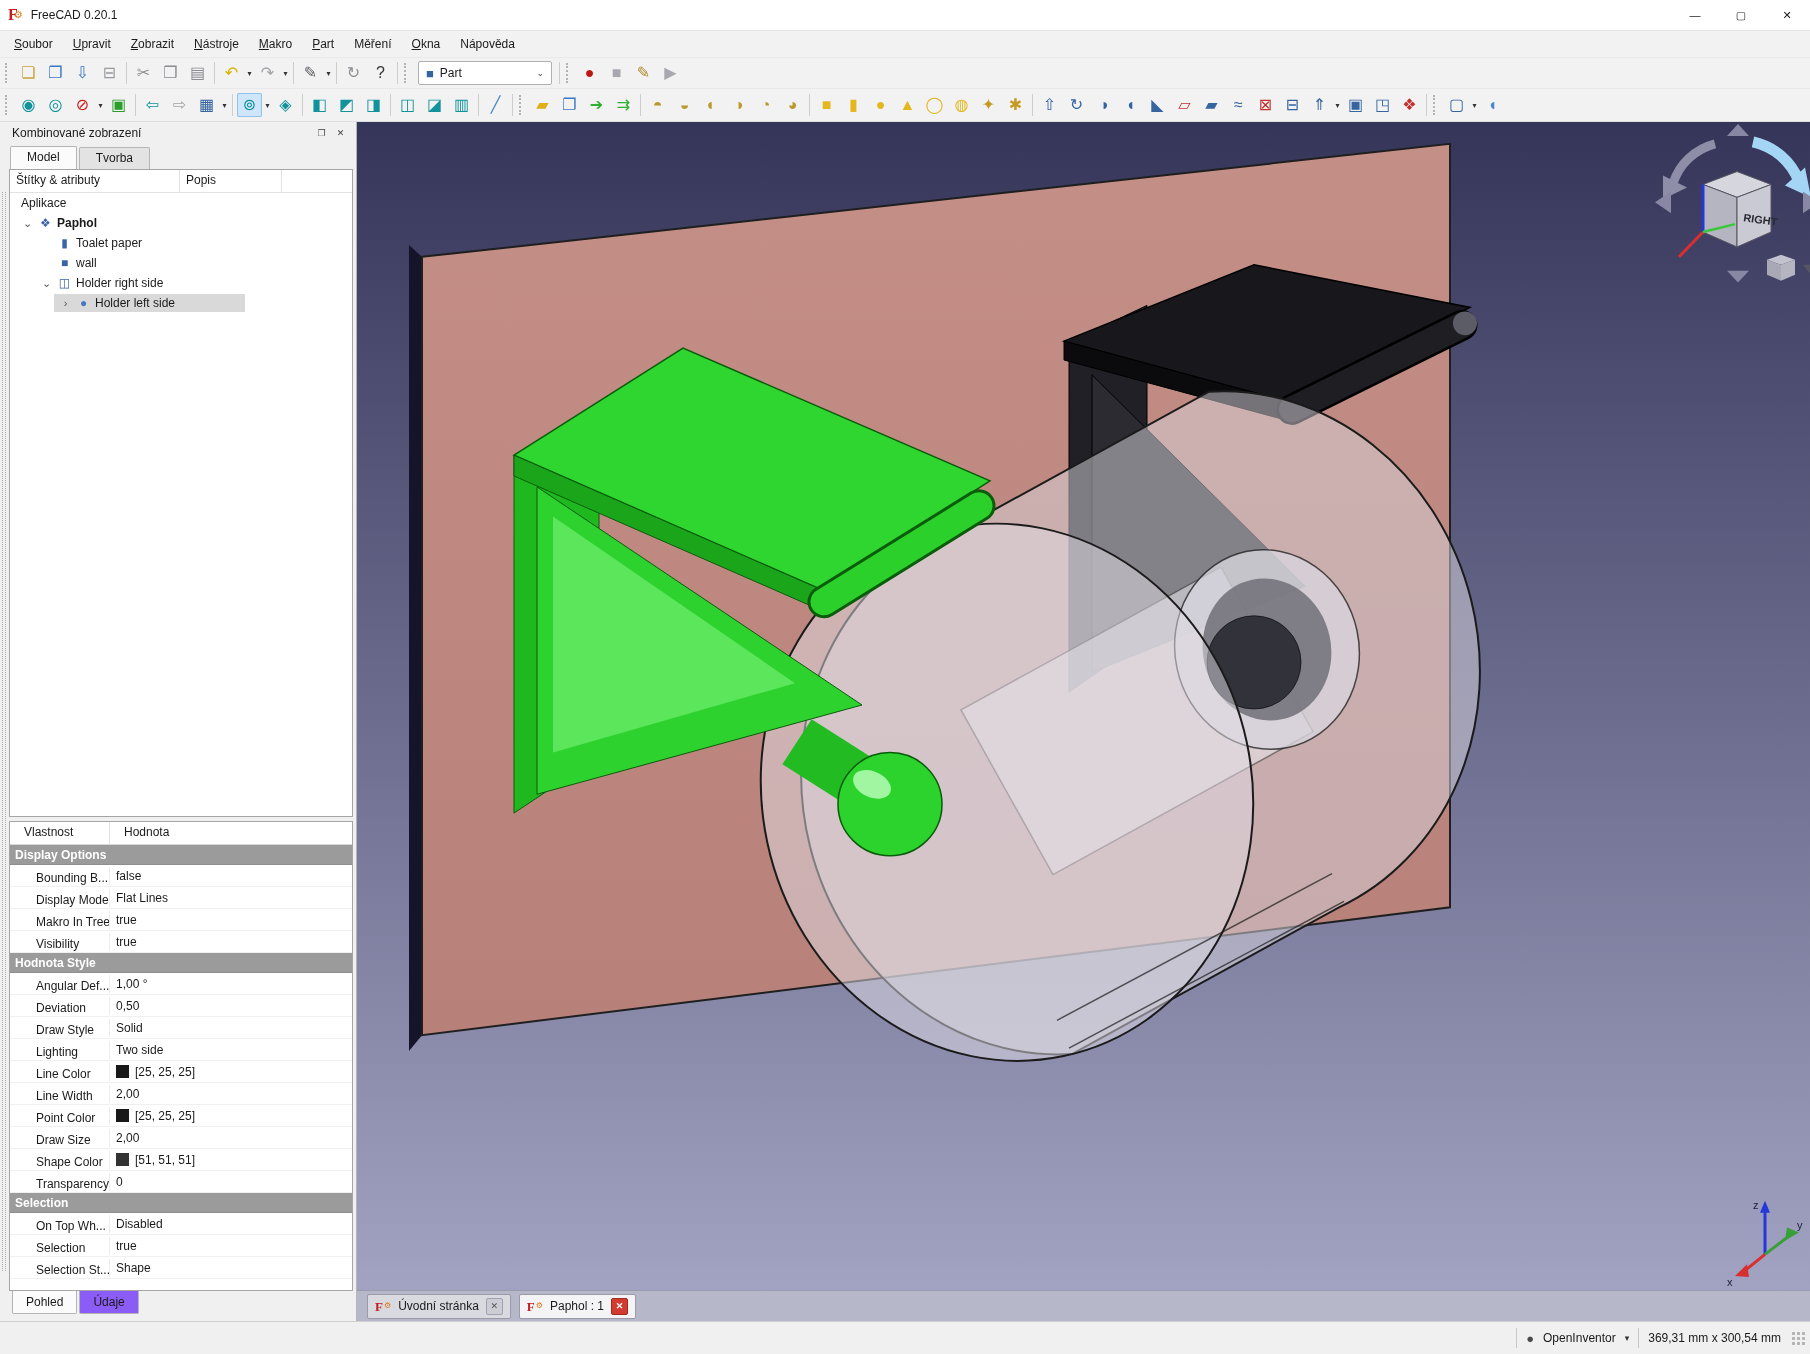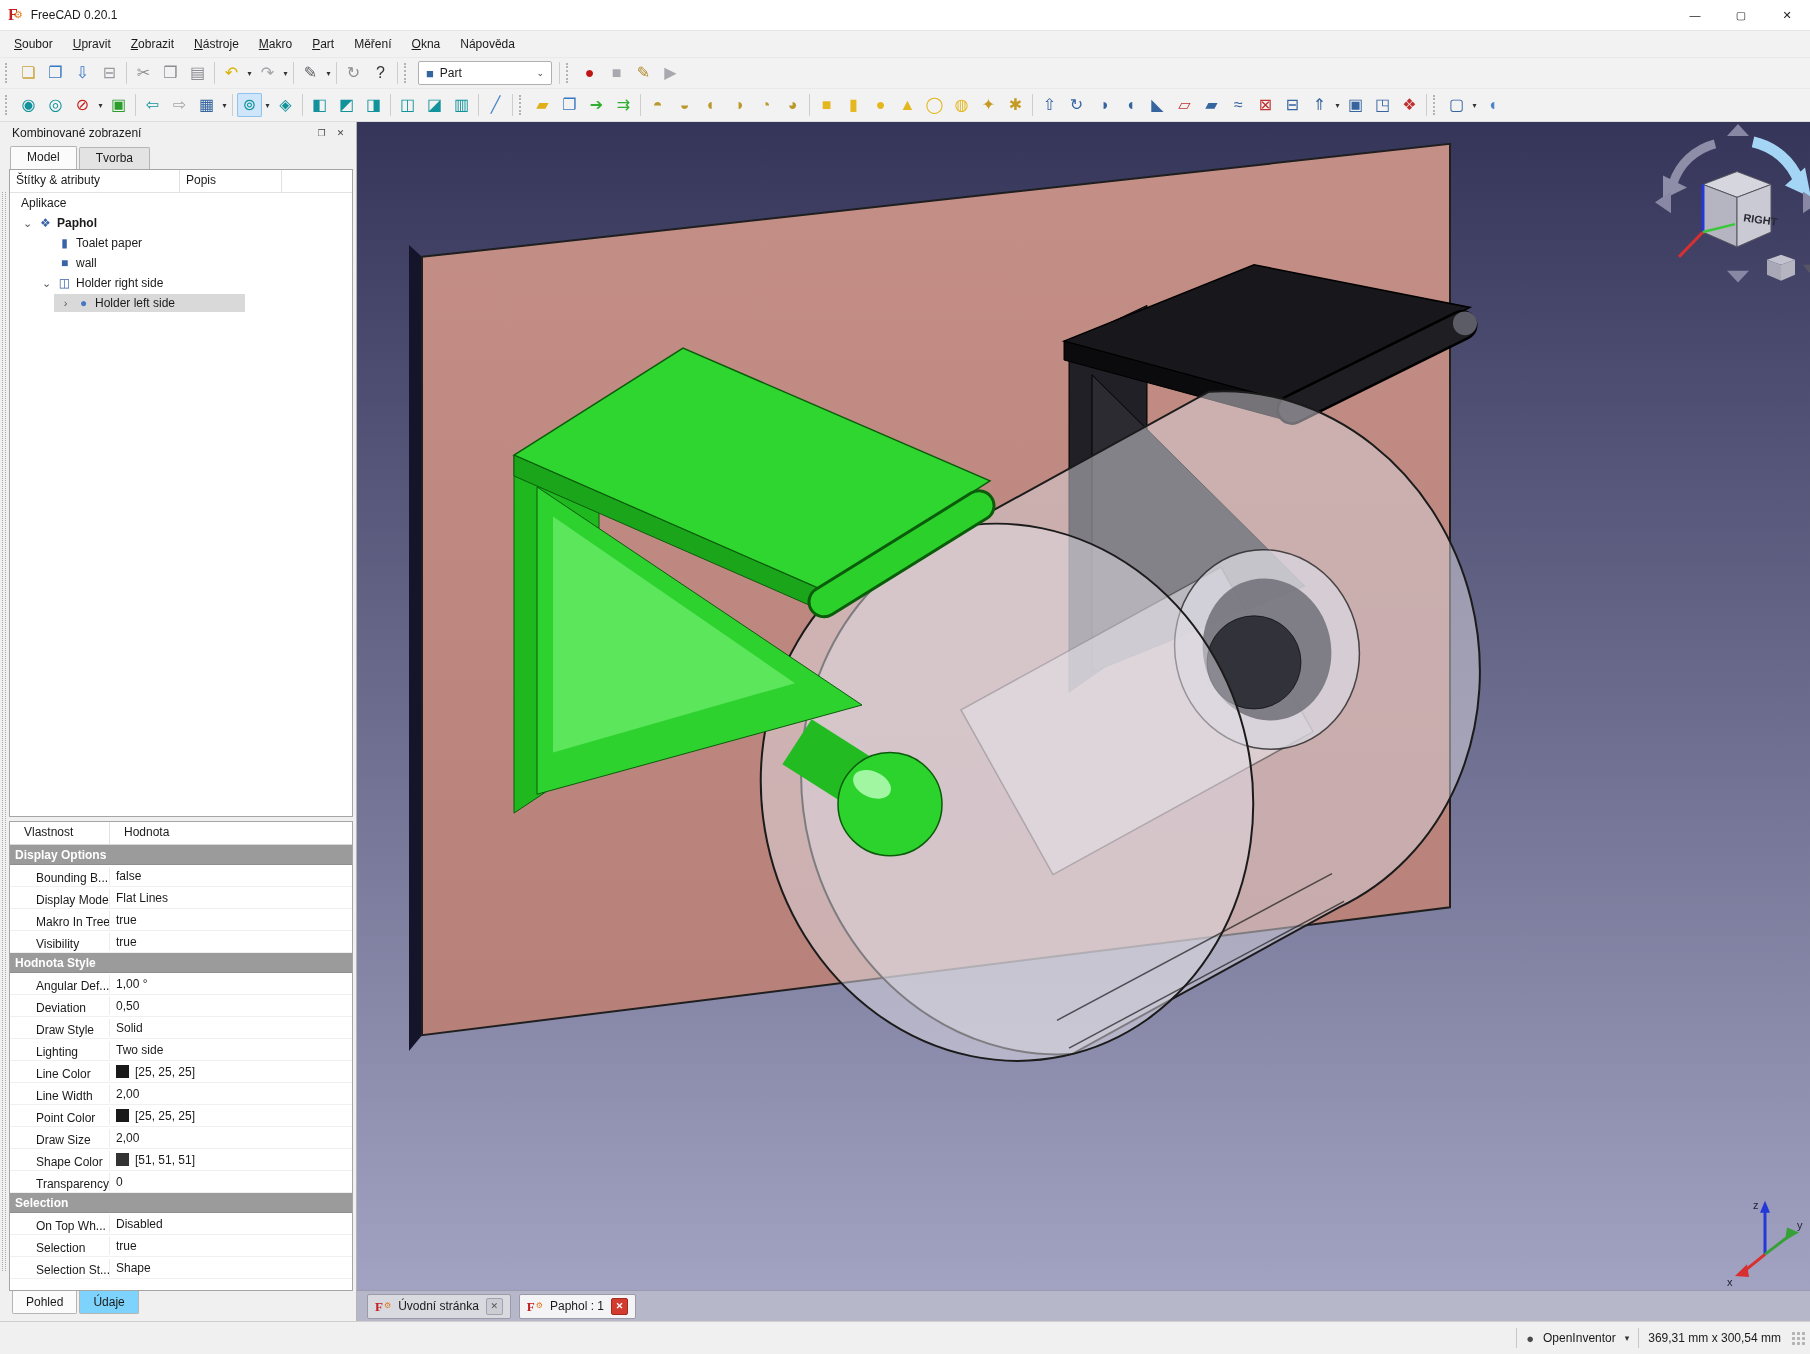--- a/index.html
+++ b/index.html
@@ -56,21 +56,21 @@
   .prop-box{margin:0 3px 0 9px;background:#ffffff;border:1px solid #a5a5a5;flex:1;display:flex;flex-direction:column;overflow:hidden;}
   .prop-header{height:22px;display:flex;border-bottom:1px solid #d8d8d8;flex:none;}
   .ph-cell{padding:3px 14px;box-sizing:border-box;}
   .ph-cell.c1{width:100px;border-right:1px solid #e2e2e2;}
   .prop-section{height:20px;background:#9b9b9b;color:#ffffff;font-weight:bold;padding:3px 5px 0;box-sizing:border-box;border-bottom:1px solid #8e8e8e;}
   .prop-row{height:21px;display:flex;border-bottom:1px solid #f0f0f0;align-items:center;}
   .pr-label{width:100px;flex:none;padding:4px 4px 0 26px;border-right:1px solid #ececec;white-space:nowrap;overflow:hidden;box-sizing:border-box;}
   .pr-value{flex:1;padding:0 6px;display:flex;align-items:center;gap:6px;}
   .swatch{width:13px;height:13px;display:inline-block;flex:none;}
   .bottom-tabs{height:30px;display:flex;align-items:flex-start;padding:0 0 0 12px;gap:2px;flex:none;}
-  .b-tab{padding:4px 13px;border:1px solid #b5b5b5;border-top:none;background:#7dd3fc;border-radius:0 0 2px 2px;}
+  .b-tab{padding:4px 13px;border:1px solid #b5b5b5;border-top:none;background:#8b5cf6;border-radius:0 0 2px 2px;}
   .b-tab.active{background:#fbfbfb;}
   
   .viewport{flex:1;min-width:0;display:flex;flex-direction:column;}
   .scene{flex:1;background:linear-gradient(#35355a,#a2a2c2);min-height:0;}
   .scene svg{width:100%;height:100%;display:block;}
   .mdi-bar{height:30px;flex:none;background:#b7b7ca;display:flex;align-items:center;gap:8px;padding:0 0 0 10px;border-top:1px solid #9a9ab0;}
   .mdi-tab{display:flex;align-items:center;gap:5px;height:23px;padding:0 7px;background:#d9d9e0;border:1px solid #9a9aa8;border-radius:2px;}
   .mdi-tab.active{background:#f4f4f6;}
   .mdi-label{padding:0 2px;}
   .tab-close{width:15px;height:15px;display:flex;align-items:center;justify-content:center;font-size:9px;background:#cccdd4;border:1px solid #a2a2ae;color:#555;border-radius:2px;}

